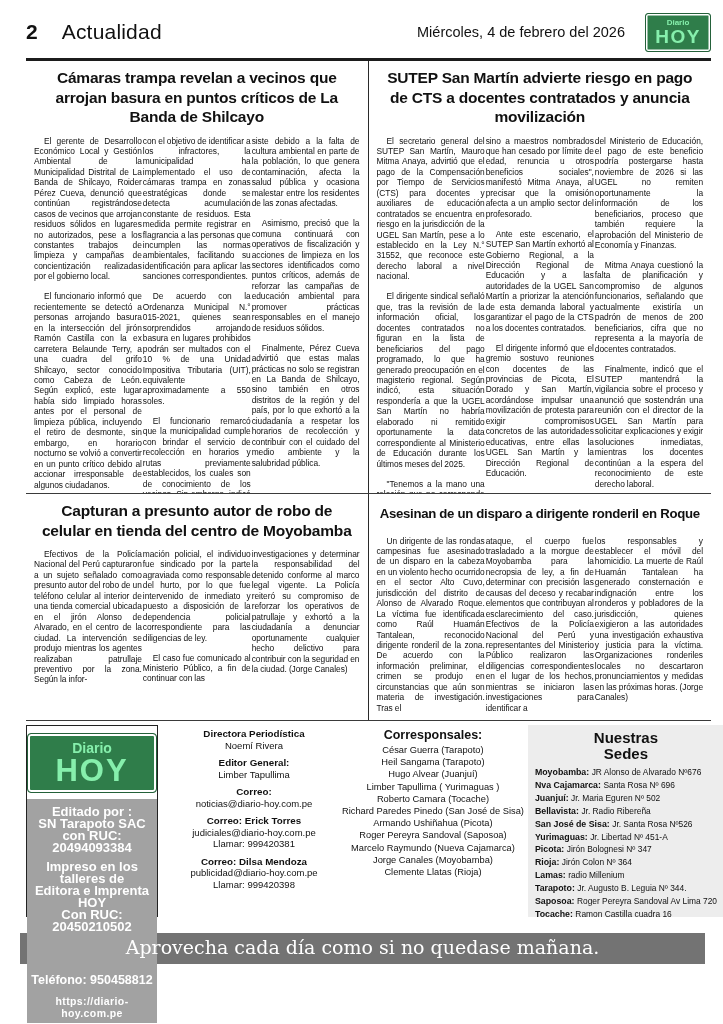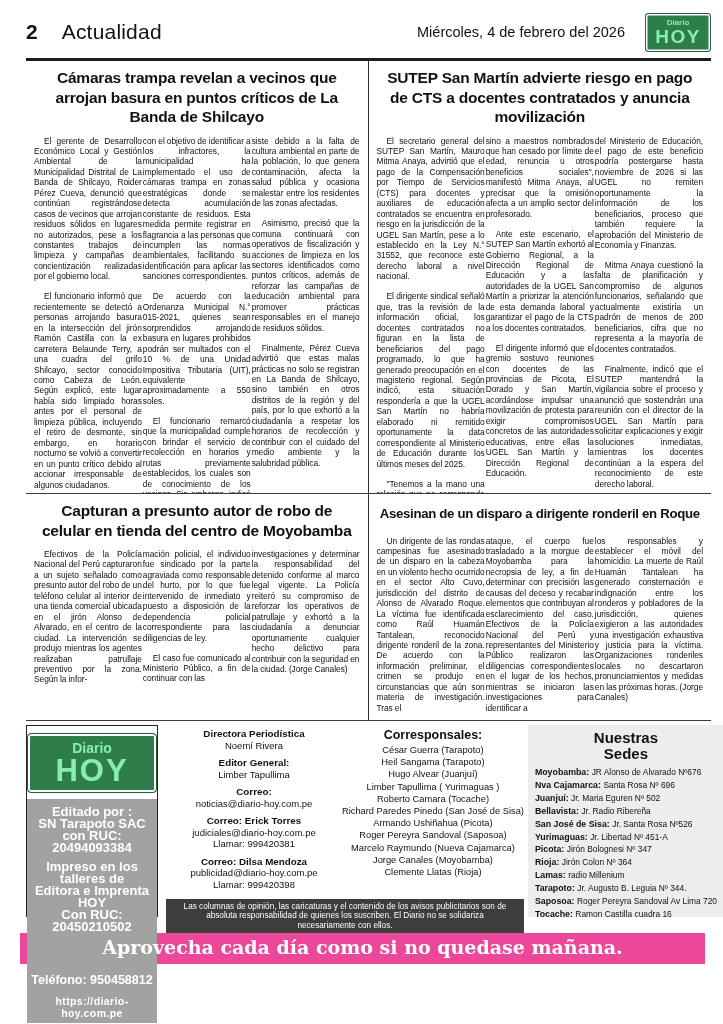--- a/index.html
+++ b/index.html
@@ -71,22 +71,22 @@
     text-align:center; padding:2.5px 10px; margin-top:3px;
   }
 
   .f-sedes { width:196px; background:#ededed; padding:5px 7px; box-sizing:border-box; margin-left:4px; }
   .sedes-title { font-weight:bold; font-size:15px; line-height:16px; text-align:center; white-space:pre-line; margin-bottom:4px; }
   .pair { font-size:8.4px; line-height:12.9px; white-space:nowrap; }
   .pair b { font-size:8.8px; }
 
   
   .banner {
-    margin:16px 6px 0 -6px; background:#ec4899; color:#fff; text-align:center;
-    font-family:"DejaVu Serif", serif; font-weight:bold; font-size:19px; padding:3px 0 6px;
+    margin:16px 6px 0 -6px; background:#737373; color:#fff; text-align:center;
+    font-family:"DejaVu Serif", serif; font-weight:normal; font-size:19px; padding:3px 0 6px;
   }
 </style>
 </head>
 <body>
 
 <div class="page">
 
   <header>
     <div class="masthead">
       <span class="pagenum">2</span>
@@ -238,21 +238,20 @@
               <div class="line">Roberto Camara (Tocache)</div>
               <div class="line">Richard Paredes Pinedo (San José de Sisa)</div>
               <div class="line">Armando Ushiñahua (Picota)</div>
               <div class="line">Roger Pereyra Sandoval (Saposoa)</div>
               <div class="line">Marcelo Raymundo (Nueva Cajamarca)</div>
               <div class="line">Jorge Canales (Moyobamba)</div>
               <div class="line">Clemente Llatas (Rioja)</div>
             </div>
         </div>
       </div>
-      <div class="disclaimer">Las columnas de opinión, las caricaturas y el contenido de los avisos publicitarios son de absoluta responsabilidad de quienes los suscriben. El Diario no se solidariza necesariamente con ellos.</div>
     </div>
 
     <div class="f-sedes">
       <div class="sedes-title">Nuestras
 Sedes</div>
       <div>
           <div class="pair"><b>Moyobamba: </b><span>JR Alonso de Alvarado Nº676</span></div>
           <div class="pair"><b>Nva Cajamarca: </b><span>Santa Rosa Nº 696</span></div>
           <div class="pair"><b>Juanjuí: </b><span>Jr. Maria Eguren Nº 502</span></div>
           <div class="pair"><b>Bellavista: </b><span>Jr. Radio Ribereña</span></div>

